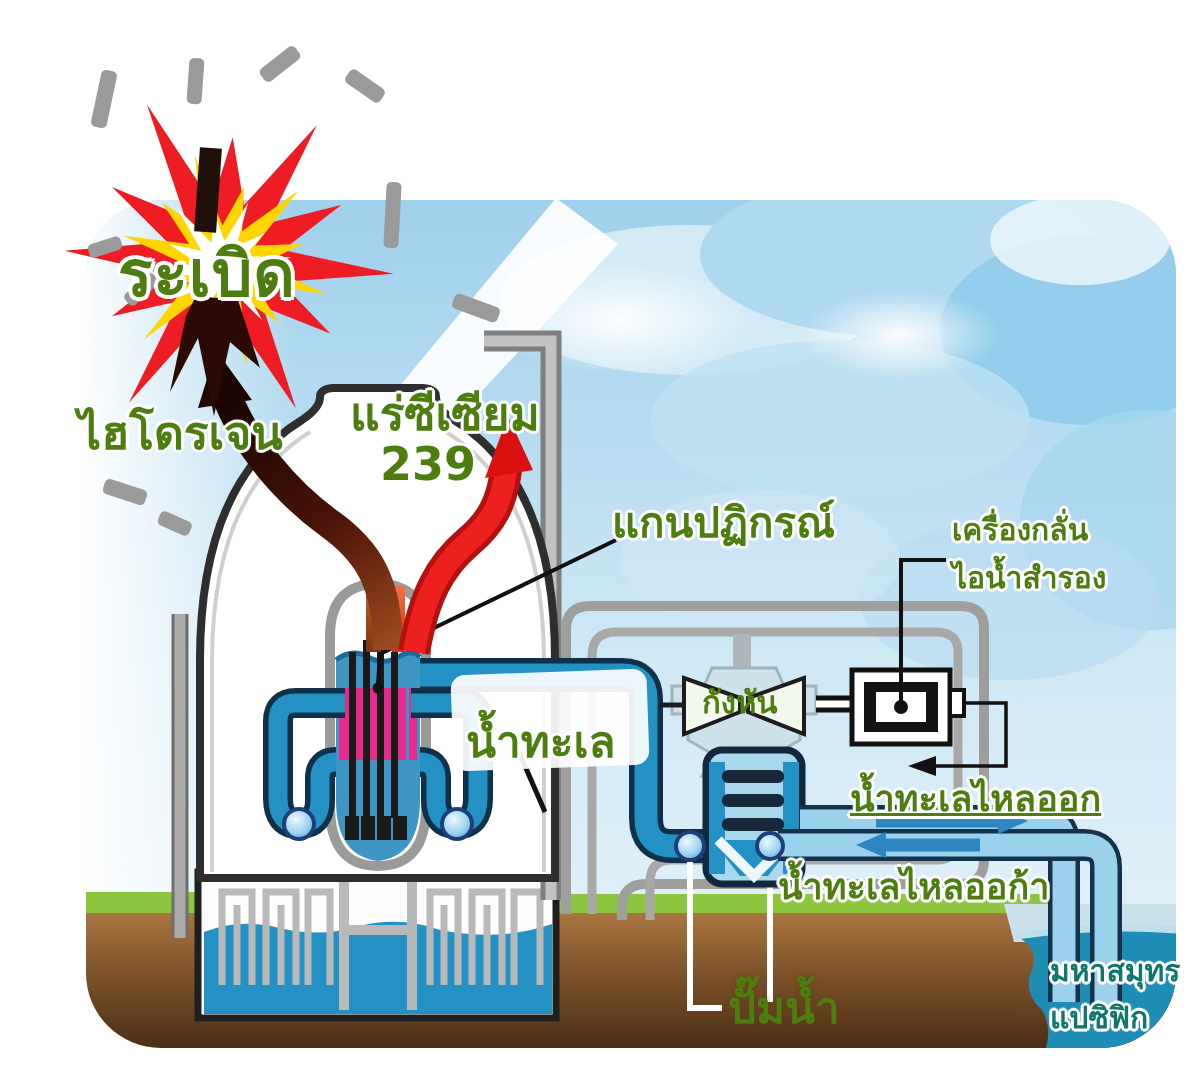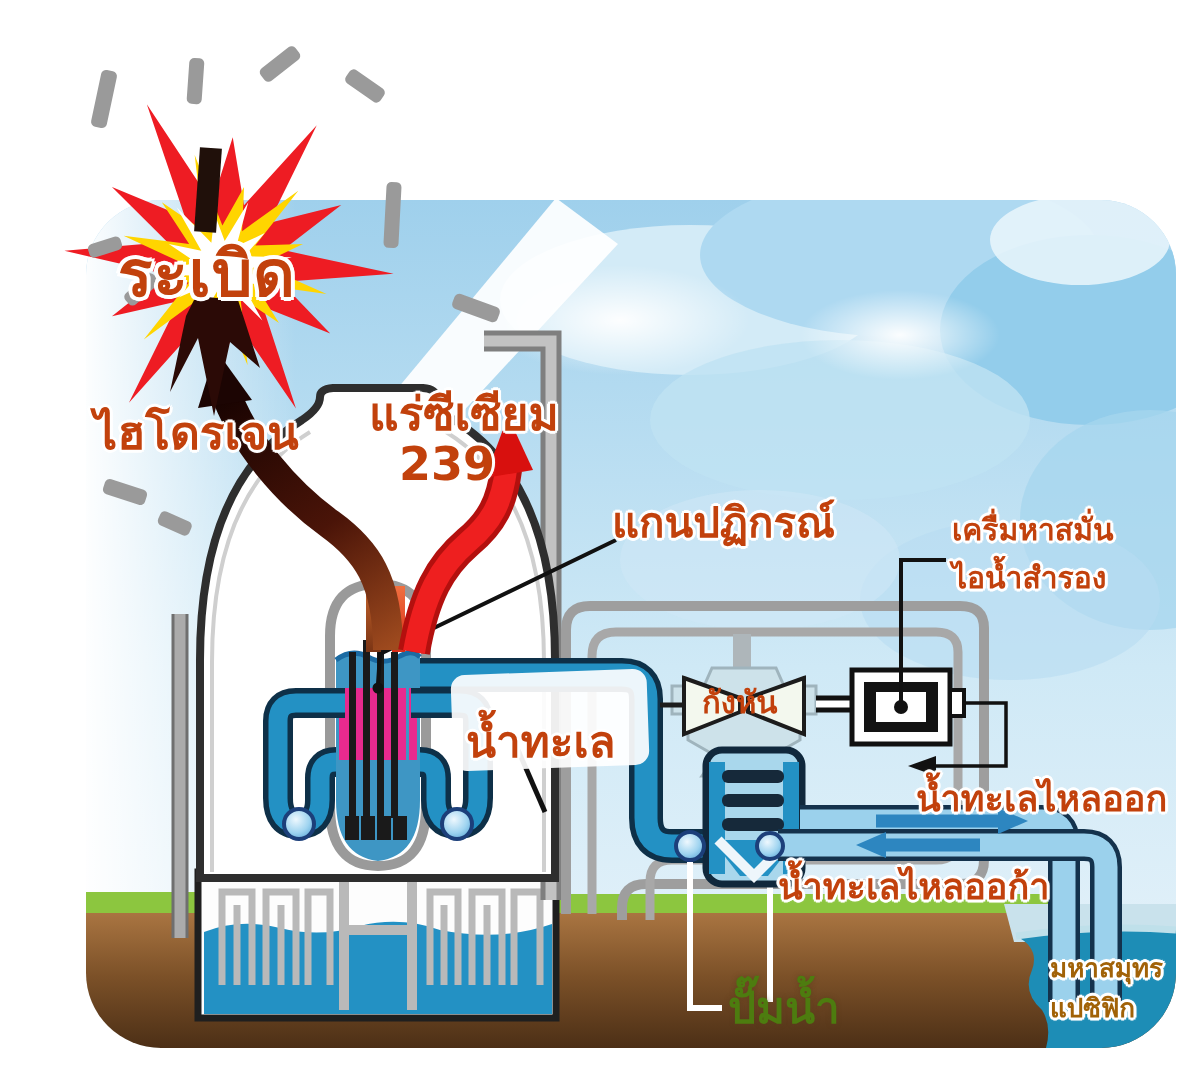--- a/index.html
+++ b/index.html
@@ -1,34 +1,34 @@
 <!DOCTYPE html>
 <html><head>
 <meta charset="utf-8">
 <style>
   html,body{margin:0;padding:0;background:#fff;}
   #stage{position:relative;width:1200px;height:1071px;background:#fff;overflow:hidden;
          font-family:"DejaVu Sans","Liberation Sans",sans-serif;}
   #scene{position:absolute;left:0;top:0;}
-  .lbl{position:absolute;font-weight:bold;color:#c2410c;line-height:1.08;white-space:nowrap;
+  .lbl{position:absolute;font-weight:bold;color:#4d7c0f;line-height:1.08;white-space:nowrap;
        text-shadow:2px 2px 0 #fff,-2px 2px 0 #fff,2px -2px 0 #fff,-2px -2px 0 #fff,
                    3px 0 0 #fff,-3px 0 0 #fff,0 3px 0 #fff,0 -3px 0 #fff,0 0 4px #fff;}
   .lbl-explosion{font-size:64px;letter-spacing:1px;
        text-shadow:3px 3px 0 #fff,-3px 3px 0 #fff,3px -3px 0 #fff,-3px -3px 0 #fff,
                    4px 0 0 #fff,-4px 0 0 #fff,0 4px 0 #fff,0 -4px 0 #fff;}
   .lbl-hydrogen{font-size:46px;}
   .lbl-cesium{font-size:46px;}
   .lbl-cesium .l2{margin-left:30px;}
   .lbl-core{font-size:42px;}
   .lbl-bcond{font-size:30px;line-height:1.6;}
   .lbl-turbine{font-size:31px;text-shadow:none;}
   .lbl-sea{font-size:44px;margin-top:26px;}
   .lbl-out,.lbl-in{font-size:36px;}
   .lbl-pump{font-size:44px;color:#4d7c0f;text-shadow:0 0 5px rgba(90,60,30,.6);}
-  .lbl-ocean{font-size:26px;line-height:1.55;color:#a16207;}
+  .lbl-ocean{font-size:30px;line-height:1.55;color:#0f766e;}
 </style>
 </head>
 <body>
 
 <div id="stage">
 
 <svg id="scene" width="1200" height="1071" viewBox="0 0 1200 1071">
   <defs>
     <linearGradient id="skyG" x1="0" y1="0" x2="0" y2="1">
       <stop offset="0" stop-color="#9fd0ec"></stop>
@@ -267,33 +267,33 @@
     <rect x="385" y="182" width="15" height="66" rx="5" transform="rotate(3 392 215)"></rect>
     <rect x="88" y="240" width="34" height="14" rx="5" transform="rotate(-18 105 247)"></rect>
     <rect x="122" y="282" width="38" height="15" rx="5" transform="rotate(-42 141 289)"></rect>
     <rect x="103" y="484" width="44" height="16" rx="5" transform="rotate(18 125 492)"></rect>
     <rect x="158" y="516" width="34" height="15" rx="5" transform="rotate(24 175 523)"></rect>
     <rect x="452" y="300" width="48" height="16" rx="5" transform="rotate(20 476 308)"></rect>
   </g>
 </svg>
 
 <div class="lbl lbl-explosion" style="left:118px;top:240px;">ระเบิด</div>
-<div class="lbl lbl-hydrogen" style="left:94px;top:409px;">ไฮโดรเจน</div>
-<div class="lbl lbl-cesium" style="left:350px;top:390px;margin-left:19px;">
+<div class="lbl lbl-hydrogen" style="left:78px;top:409px;">ไฮโดรเจน</div>
+<div class="lbl lbl-cesium" style="left:350px;top:390px;">
   <div>แร่ซีเซียม</div>
   <div class="l2">239</div>
 </div>
 <div class="lbl lbl-core" style="left:612px;top:500px;">แกนปฏิกรณ์</div>
 <div class="lbl lbl-bcond" style="left:952px;top:506px;">
-  <div>เครื่มหาสมั่น</div>
+  <div>เครื่องกลั่น</div>
   <div>ไอน้ำสำรอง</div>
 </div>
 <div class="lbl lbl-turbine" style="left:702px;top:686px;">กังหัน</div>
 <div class="lbl lbl-sea" style="left:466px;top:692px;">น้ำทะเล</div>
-<div class="lbl lbl-out" style="left:916px;top:780px;">น้ำทะเลไหลออก</div>
+<div class="lbl lbl-out" style="left:850px;top:780px;text-decoration:underline;">น้ำทะเลไหลออก</div>
 <div class="lbl lbl-in" style="left:778px;top:868px;">น้ำทะเลไหลออก้า</div>
 <div class="lbl lbl-pump" style="left:728px;top:984px;">ปั๊มน้ำ</div>
 <div class="lbl lbl-ocean" style="left:1050px;top:948px;">
   <div>มหาสมุทร</div>
   <div>แปซิฟิก</div>
 </div>
 
 </div>
 
 </body></html>

